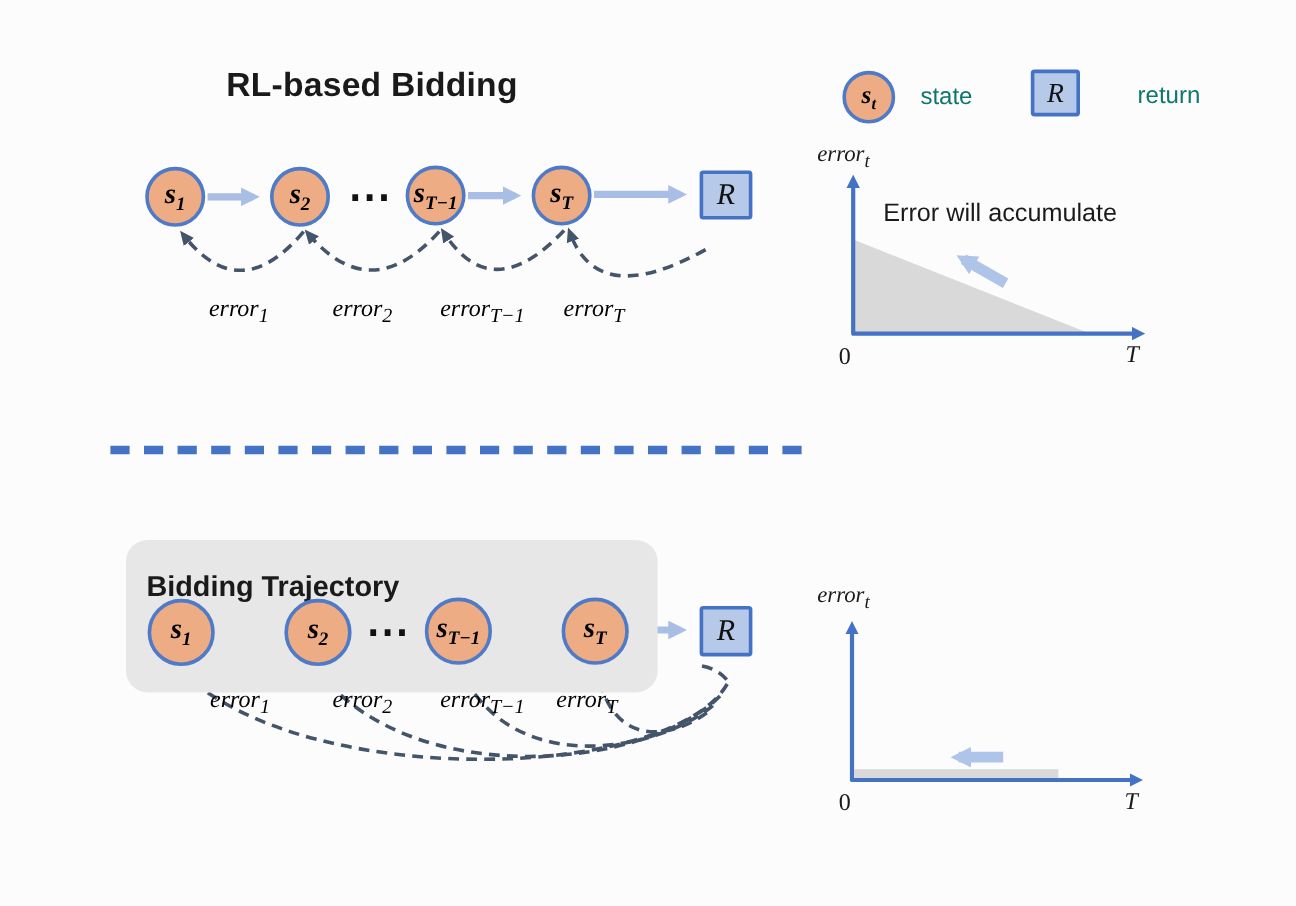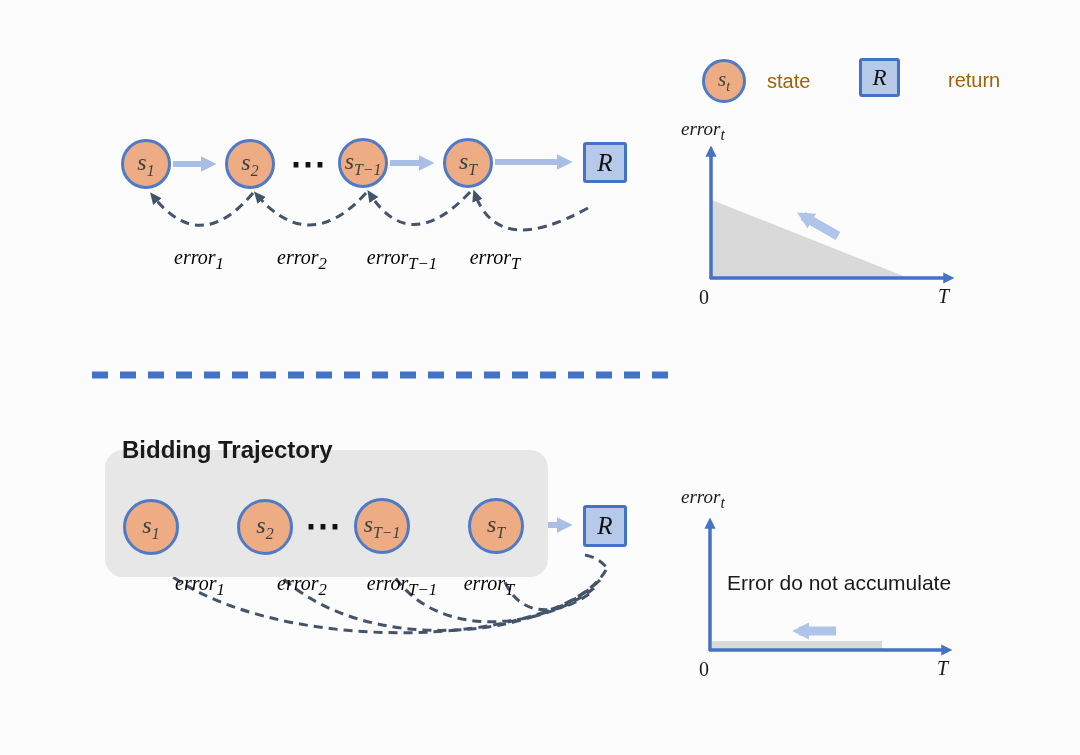--- a/index.html
+++ b/index.html
@@ -7,22 +7,22 @@
     position:relative; width:1080px; height:755px; margin:0 auto;
     background:#FCFCFC; overflow:hidden;
     font-family:"Liberation Sans", sans-serif; color:#111;
   }
   .abs{position:absolute;}
   svg.layer{position:absolute; left:0; top:0; width:1080px; height:755px; pointer-events:none;}
 
   .title{font-weight:bold; font-size:28px; color:#1a1a1a; text-align:center; letter-spacing:0.2px;}
   .box-label{font-weight:bold; font-size:24px; color:#1a1a1a;}
   .annotation{font-size:21px; color:#1a1a1a;}
-  .legend-label{font-size:20px; color:#a16207;}
-  .node-label{font-family:"Liberation Serif", serif; font-style:italic; font-weight:normal; font-size:24px; color:#404040;}
+  .legend-label{font-size:20px; color:#0f766e;}
+  .node-label{font-family:"Liberation Serif", serif; font-style:italic; font-weight:bold; font-size:24px; color:#000000;}
   .node-label sub{font-size:0.66em;}
   .err-label{font-family:"Liberation Serif", serif; font-style:italic; font-size:20px; color:#000000; text-align:center; white-space:nowrap;}
   .axis-num{font-family:"Liberation Serif", serif; font-size:20px; color:#1a1a1a;}
   .axis-ylab{font-family:"Liberation Serif", serif; font-style:italic; font-size:19px; color:#1a1a1a;}
 
   .state-node{
     border-radius:50%; background:#EDAC83; border:3px solid #4E7AC7;
     display:flex; align-items:center; justify-content:center; box-sizing:border-box;
   }
   .return-node{
@@ -91,20 +91,21 @@
     </g>
 
     <g>
       <rect x="712" y="641" width="170" height="9" fill="#D9D9D9"></rect>
       <line x1="710" y1="651" x2="710" y2="522" stroke="#4472C4" stroke-width="3.5" marker-end="url(#ah-axis)"></line>
       <line x1="709" y1="650" x2="948" y2="650" stroke="#4472C4" stroke-width="3.5" marker-end="url(#ah-axis)"></line>
       <line x1="836" y1="631" x2="799" y2="631" stroke="#AEC4E8" stroke-width="9" marker-end="url(#ah-accent)"></line>
     </g>
   </svg>
 
+  <div class="abs title" style="left:150px; top:55px; width:320px;">RL-based Bidding</div>
 
   <div class="abs state-node" style="left:121px; top:139px; width:50px; height:50px;">
     <span class="node-label"><span>s</span><sub>1</sub></span>
   </div>
   <div class="abs state-node" style="left:225px; top:139px; width:50px; height:50px;">
     <span class="node-label"><span>s</span><sub>2</sub></span>
   </div>
   <div class="abs dots" style="left:286px; top:146px; width:44px;">⋯</div>
   <div class="abs state-node" style="left:338px; top:138px; width:50px; height:50px;">
     <span class="node-label"><span>s</span><sub>T−1</sub></span>
@@ -120,25 +121,26 @@
   <div class="abs err-label" style="left:455px; top:246px; width:80px;"><span>error</span><sub>T</sub></div>
 
   <div class="abs state-node" style="left:702px; top:59px; width:44px; height:44px;">
     <span class="node-label" style="font-size:21px;"><span>s</span><sub>t</sub></span>
   </div>
   <div class="abs legend-label" style="left:767px; top:70px;">state</div>
   <div class="abs return-node" style="left:859px; top:58px; width:41px; height:39px; font-size:23px;">R</div>
   <div class="abs legend-label" style="left:916px; top:69px;margin-left:32px;">return</div>
 
   <div class="abs axis-ylab" style="left:681px; top:118px;"><span>error</span><sub>t</sub></div>
+  <div class="abs annotation" style="left:736px; top:166px;">Error will accumulate</div>
   <div class="abs axis-num" style="left:699px; top:286px;">0</div>
   <div class="abs axis-num" style="left:938px; top:285px; font-style:italic;">T</div>
 
   <div class="abs traj-box" style="left:105px; top:450px; width:443px; height:127px;"></div>
-  <div class="abs box-label" style="left:122px; top:436px;">Bidding Trajectory</div>
+  <div class="abs box-label" style="left:122px; top:476px;">Bidding Trajectory</div>
 
   <div class="abs state-node" style="left:123px; top:499px; width:56px; height:56px;">
     <span class="node-label"><span>s</span><sub>1</sub></span>
   </div>
   <div class="abs state-node" style="left:237px; top:499px; width:56px; height:56px;">
     <span class="node-label"><span>s</span><sub>2</sub></span>
   </div>
   <div class="abs dots" style="left:301px; top:508px; width:44px;">⋯</div>
   <div class="abs state-node" style="left:354px; top:498px; width:56px; height:56px;">
     <span class="node-label"><span>s</span><sub>T−1</sub></span>
@@ -148,17 +150,16 @@
   </div>
   <div class="abs return-node" style="left:583px; top:505px; width:44px; height:42px;">R</div>
 
   <div class="abs err-label" style="left:160px; top:572px; width:80px;"><span>error</span><sub>1</sub></div>
   <div class="abs err-label" style="left:262px; top:572px; width:80px;"><span>error</span><sub>2</sub></div>
   <div class="abs err-label" style="left:357px; top:572px; width:90px;"><span>error</span><sub>T−1</sub></div>
   <div class="abs err-label" style="left:449px; top:572px; width:80px;"><span>error</span><sub>T</sub></div>
 
 
   <div class="abs axis-ylab" style="left:681px; top:486px;"><span>error</span><sub>t</sub></div>
-  <div class="abs annotation" style="left:727px; top:571px;">Error do not accumulate</div>
   <div class="abs axis-num" style="left:699px; top:658px;">0</div>
   <div class="abs axis-num" style="left:937px; top:657px; font-style:italic;">T</div>
 
 </div>
 
 </body></html>

